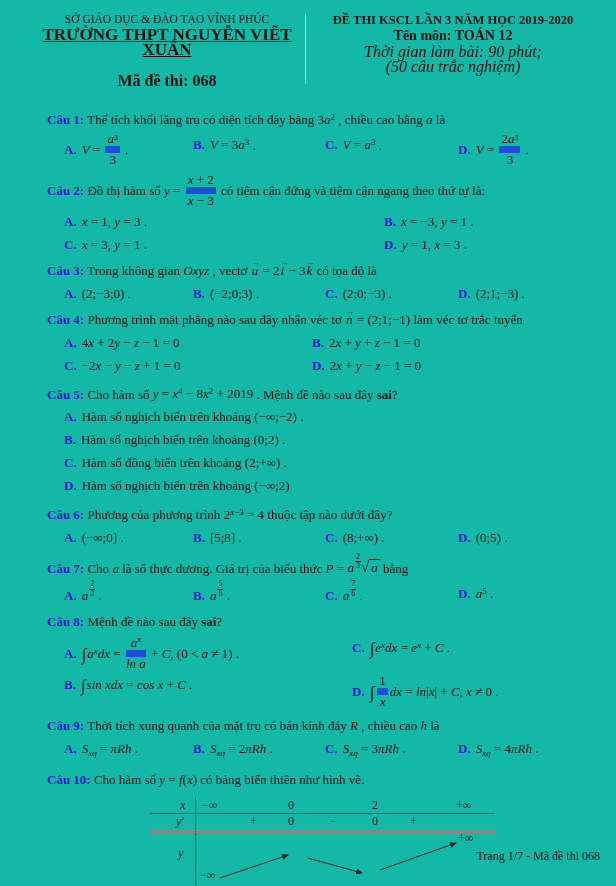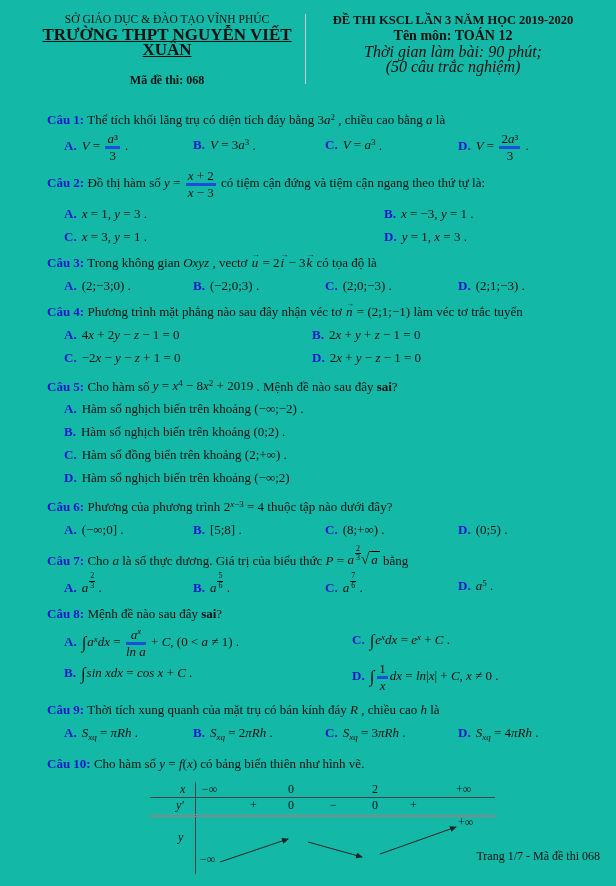--- a/index.html
+++ b/index.html
@@ -6,21 +6,21 @@
   html,body{ margin:0; padding:0; background:#fff; }
   body{ width:616px; height:886px; font-family:"Liberation Serif","DejaVu Serif",serif;
         font-size:13px; color:var(--ink); }
   .page{ position:relative; width:616px; height:886px; box-sizing:border-box;
          padding:12px 16px 0 33px; overflow:hidden; background:#14b8a6; }
 
   
   .header{ display:flex; align-items:flex-start; }
   .h-left{ width:268px; text-align:center; font-size:11.5px; line-height:15px; }
   .h-left .l2{ font-weight:bold; text-decoration:underline; font-size:17px; }
-  .h-left .code{ font-weight:bold; font-size:12px; margin-top:16px; }
+  .h-left .code{ font-weight:bold; font-size:16px; margin-top:16px; }
   .h-div{ width:1px; background:#c9c9c9; align-self:stretch; margin:2px 0 4px 4px; }
   .h-right{ flex:1; text-align:center; line-height:16px; }
   .h-right .title{ font-weight:bold; font-size:12.5px; }
   .h-right .subject{ font-weight:bold; font-size:14px; }
   .h-right .it{ font-style:italic; font-size:16px; line-height:15px; }
 
   
   main{ display:block; margin-top:18px; }
   .q{ margin-left:14px; margin-bottom:4px; }
   .stem{ line-height:21px; margin-bottom:1px; }
@@ -30,21 +30,21 @@
   .olt{ color:var(--blue); font-weight:bold; margin-right:5px; }
   .tail{ margin-left:-14px; margin-top:8px; line-height:20px; }
   .t{ font-style:normal; }
   .bld{ font-weight:bold; }
   .mi{ font-style:italic; }
 
   
   .sp{ font-size:9px; vertical-align:0.5em; }
   .sb{ font-size:9px; vertical-align:-0.35em; }
   .frac{ display:inline-block; vertical-align:-0.8em; text-align:center; line-height:1.12; margin:0 2px; }
-  .fn{ display:block; border-bottom:3px solid #1d4ed8; padding:0 2px; }
+  .fn{ display:block; border-bottom:7px solid #1d4ed8; padding:0 2px; }
   .fd{ display:block; }
   .sfr{ display:inline-block; font-size:8px; line-height:1.05; text-align:center;
         vertical-align:0.55em; margin-left:1px; }
   .sfn{ display:block; border-bottom:1px solid #000; padding:0 1px; }
   .sfd{ display:block; }
   .rad{ font-size:15px; }
   .rbar{ border-top:1px solid #000; padding:0 2px; }
   .vec{ position:relative; display:inline-block; padding:0 1px; }
   .va{ position:absolute; top:-8px; left:1px; font-size:8px; font-style:normal; }
   .int{ font-size:17px; vertical-align:-2px; padding-right:1px; }

